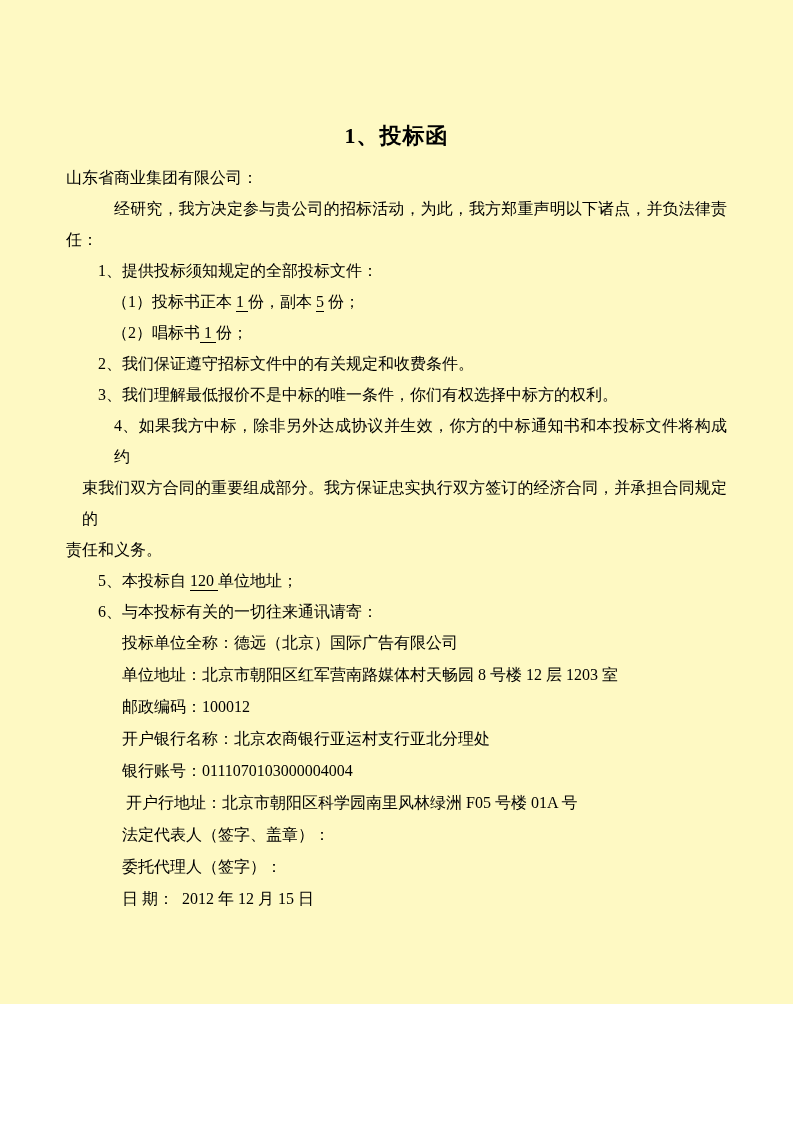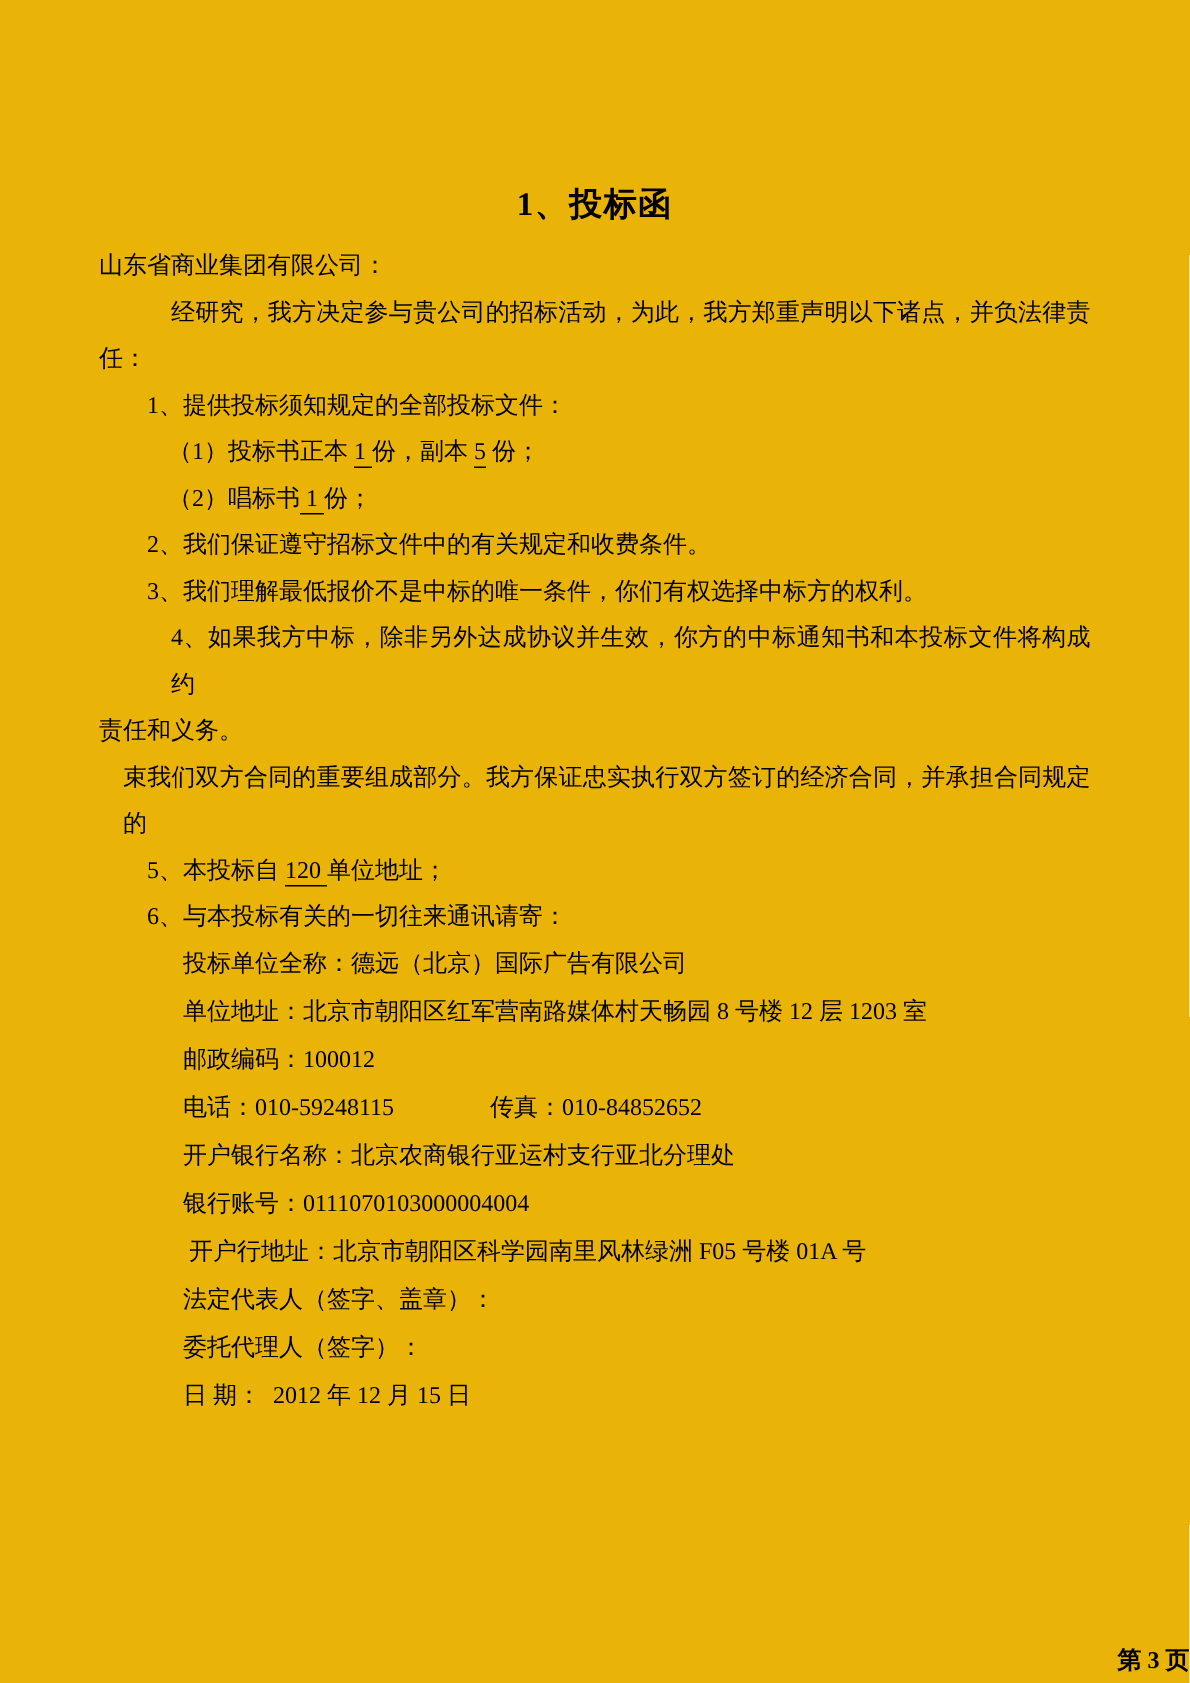--- a/index.html
+++ b/index.html
@@ -1,20 +1,20 @@
 <!DOCTYPE html>
 <html lang="zh"><head>
 <meta charset="utf-8">
 <style>
   html, body { margin: 0; padding: 0; background: #ffffff; }
   .page {
     position: relative;
     width: 793px;
-    height: 1122px;
-    background: #eab308;
+    height: 1004px;
+    background: #fef9c3;
     overflow: hidden;
     font-family: "Liberation Serif", "DejaVu Serif", serif;
     font-size: 16px;
     color: #000000;
   }
   .content { padding: 0 66px; }
   .doc-title {
     margin: 118px 0 8px 0;
     text-align: center;
     font-size: 22px;
@@ -54,30 +54,29 @@
         <div class="line ind-1 fill"><span>经研究，我方决定参与贵公司的招标活动，为此，我方郑重声明以下诸点，并负法律责</span></div>
         <div class="line ind-0"><span>任：</span></div>
       </section>
     <section class="sec-items">
         <div class="line ind-1"><span>1、提供投标须知规定的全部投标文件：</span></div>
         <div class="line ind-2"><span>（1）投标书正本 </span><span class="u">1 </span><span>份，副本 </span><span class="u">5</span><span> 份；</span></div>
         <div class="line ind-2"><span>（2）唱标书</span><span class="u"> 1 </span><span>份；</span></div>
         <div class="line ind-1"><span>2、我们保证遵守招标文件中的有关规定和收费条件。</span></div>
         <div class="line ind-1"><span>3、我们理解最低报价不是中标的唯一条件，你们有权选择中标方的权利。</span></div>
         <div class="line ind-1 fill"><span>4、如果我方中标，除非另外达成协议并生效，你方的中标通知书和本投标文件将构成约</span></div>
+        <div class="line ind-0 fill"><span>束我们双方合同的重要组成部分。我方保证忠实执行双方签订的经济合同，并承担合同规定的</span></div>
         <div class="line ind-0"><span>责任和义务。</span></div>
-        <div class="line ind-0 fill"><span>束我们双方合同的重要组成部分。我方保证忠实执行双方签订的经济合同，并承担合同规定的</span></div>
         <div class="line ind-1"><span>5、本投标自 </span><span class="u">120 </span><span>单位地址；</span></div>
         <div class="line ind-1"><span>6、与本投标有关的一切往来通讯请寄：</span></div>
       </section>
     <section class="sec-contact">
         <div class="line ind-3"><span>投标单位全称：德远（北京）国际广告有限公司</span></div>
         <div class="line ind-3"><span>单位地址：北京市朝阳区红军营南路媒体村天畅园 8 号楼 12 层 1203 室</span></div>
         <div class="line ind-3"><span>邮政编码：100012</span></div>
-        <div class="line ind-3"><span>电话：010-59248115　　　　传真：010-84852652</span></div>
         <div class="line ind-3"><span>开户银行名称：北京农商银行亚运村支行亚北分理处</span></div>
         <div class="line ind-3"><span>银行账号：0111070103000004004</span></div>
         <div class="line ind-3"><span> 开户行地址：北京市朝阳区科学园南里风林绿洲 F05 号楼 01A 号</span></div>
       </section>
     <section class="sec-signature">
         <div class="line ind-3"><span>法定代表人（签字、盖章）：</span></div>
         <div class="line ind-3"><span>委托代理人（签字）：</span></div>
         <div class="line ind-3"><span>日 期：  2012 年 12 月 15 日</span></div>
       </section>
   </div>

